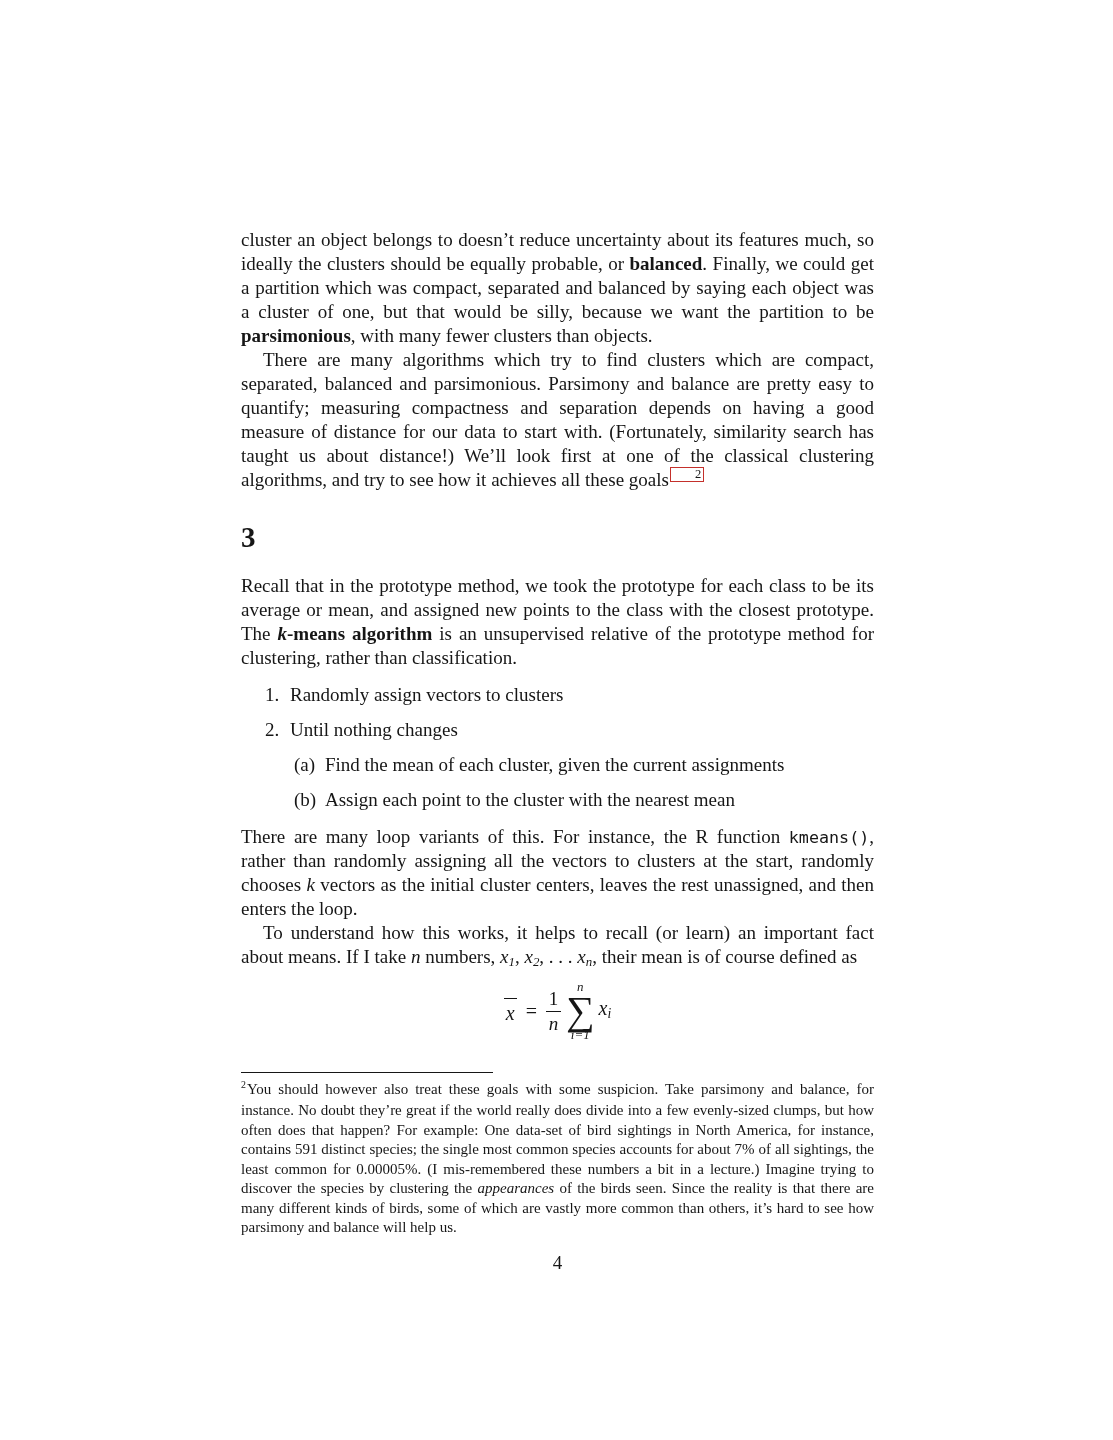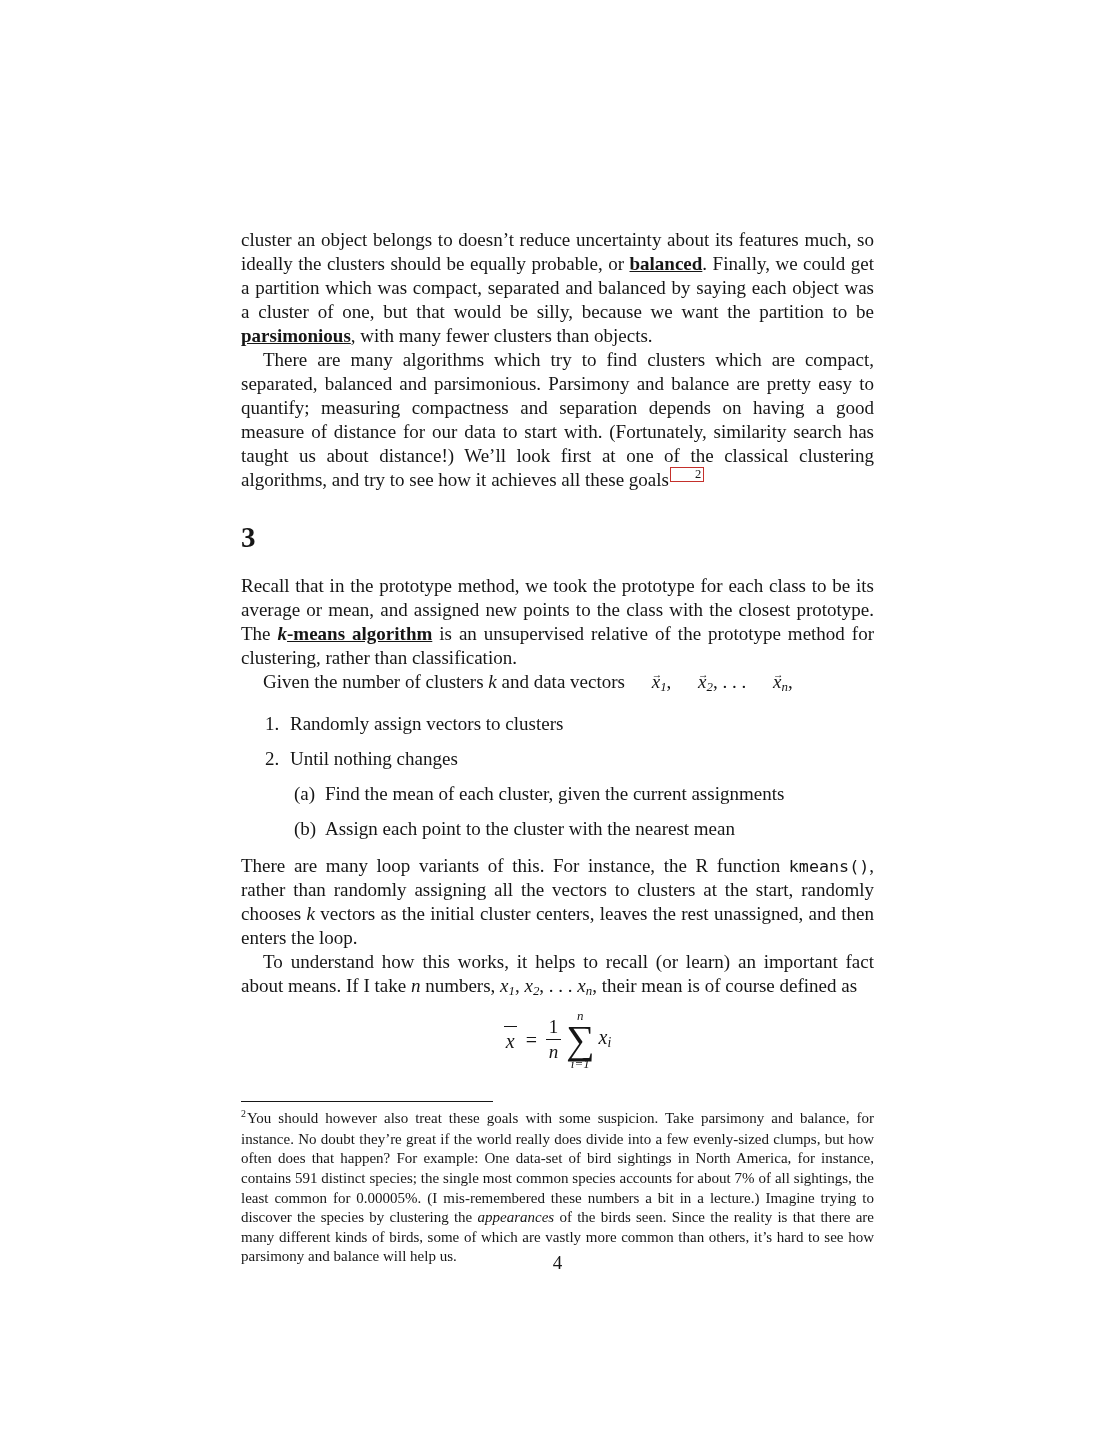--- a/index.html
+++ b/index.html
@@ -10,21 +10,21 @@
     color:#161616;
     font-family:"Liberation Serif","DejaVu Serif",serif;
     overflow:hidden;
   }
   .textblock{
     position:absolute;left:241px;top:228px;width:633px;
     font-size:19px;line-height:24px;text-align:justify;
   }
   p.para{margin:0;}
   p.indent{text-indent:22px;}
-  .s-b{font-weight:bold;text-decoration:underline;}
+  .s-b{font-weight:bold;}
   .s-i{font-style:italic;}
   .s-bi{font-weight:bold;font-style:italic;}
   .s-code{font-family:"DejaVu Sans Mono",monospace;font-size:0.88em;}
   .s-sub{font-size:0.68em;font-style:italic;vertical-align:-0.22em;}
   .s-vec{font-style:italic;position:relative;display:inline-block;}
   .s-vec::after{content:"\2192";position:absolute;left:0px;top:-0.62em;font-size:0.55em;font-style:normal;}
   .s-fnref{
     font-size:0.66em;position:relative;top:-0.62em;display:inline-block;
     border:1.5px solid #c4302b;padding:0 2px;line-height:1.05;margin-left:1px;
     cursor:pointer;
@@ -66,21 +66,20 @@
     <p class="para"><span>cluster an object belongs to doesn’t reduce uncertainty about its features much, so ideally the clusters should be equally probable, or </span><span class="s-b">balanced</span><span>. Finally, we could get a partition which was compact, separated and balanced by saying each object was a cluster of one, but that would be silly, because we want the partition to be </span><span class="s-b">parsimonious</span><span>, with many fewer clusters than objects.</span></p>
 
     <p class="para indent"><span>There are many algorithms which try to find clusters which are compact, separated, balanced and parsimonious. Parsimony and balance are pretty easy to quantify; measuring compactness and separation depends on having a good measure of distance for our data to start with. (Fortunately, similarity search has taught us about distance!) We’ll look first at one of the classical clustering algorithms, and try to see how it achieves all these goals</span><span class="s-fnref">2</span></p>
 
     <div class="heading">
       <span>3</span>
     </div>
 
     <p class="para"><span>Recall that in the prototype method, we took the prototype for each class to be its average or mean, and assigned new points to the class with the closest prototype. The </span><span class="s-bi">k</span><span class="s-b">-means algorithm</span><span> is an unsupervised relative of the prototype method for clustering, rather than classification.</span></p>
 
-    <p class="para indent"><span>Given the number of clusters </span><span class="s-i">k</span><span> and data vectors </span><span class="s-vec">x</span><span class="s-sub">1</span><span>, </span><span class="s-vec">x</span><span class="s-sub">2</span><span>, . . . </span><span class="s-vec">x</span><span class="s-sub">n</span><span>,</span></p>
 
     <div class="kmeans-list">
       <div class="li">
         <span class="li-label">1.</span>
         <span class="li-text"><span>Randomly assign vectors to clusters</span></span>
       </div>
       <div class="li">
         <span class="li-label">2.</span>
         <span class="li-text"><span>Until nothing changes</span></span>
       </div>

